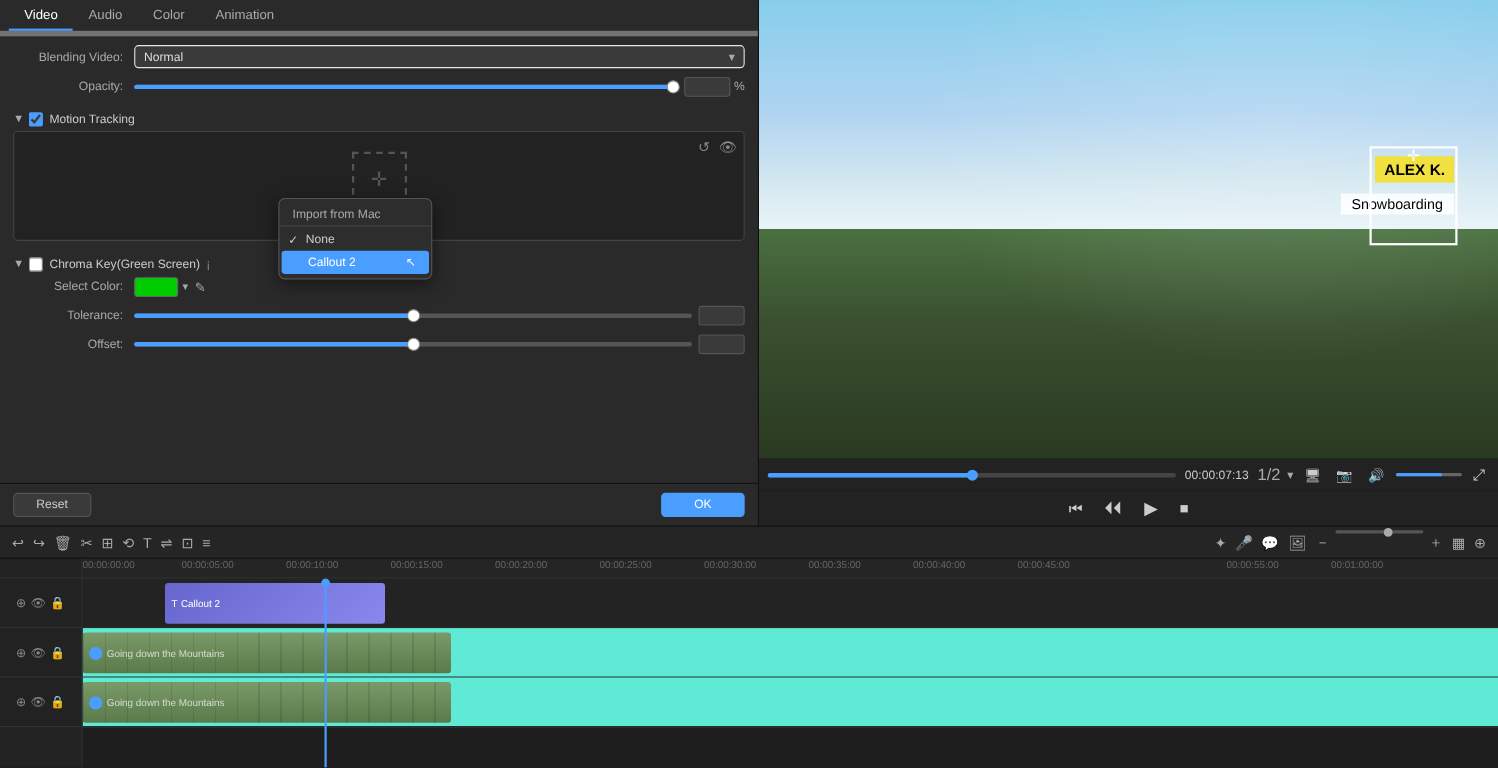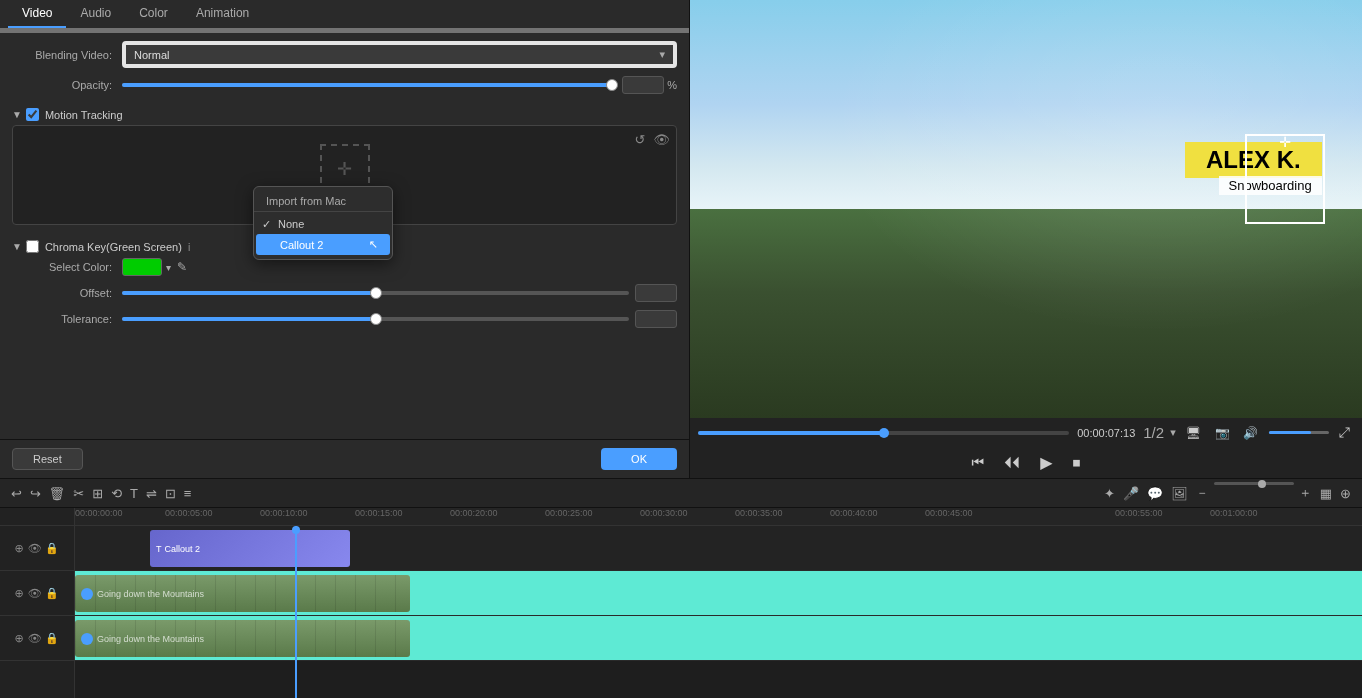--- a/index.html
+++ b/index.html
@@ -67,21 +67,21 @@
       color: #aaa;
       padding-right: 10px;
       font-size: 11px;
       flex-shrink: 0;
     }
 
     
     .select-dropdown {
       flex: 1;
       background: #3a3a3a;
-      border: 4px solid #e5e5e5;
+      border: 1px solid #e5e5e5;
       border-radius: 4px;
       padding: 3px 8px;
       color: #ddd;
       font-size: 11px;
       display: flex;
       align-items: center;
       justify-content: space-between;
       cursor: pointer;
     }
     .select-dropdown .arrow { color: #aaa; }
@@ -301,22 +301,22 @@
     }
 
     
     .name-overlay {
       position: absolute;
       top: 34%;
       right: 6%;
       background: #f0e040;
       color: #000;
       font-weight: bold;
-      font-size: 24px;
-      padding: 4px 21px;
+      font-size: 14px;
+      padding: 4px 8px;
     }
     .sport-overlay {
       position: absolute;
       top: calc(34% + 34px);
       right: 6%;
       background: rgba(255,255,255,0.85);
       color: #000;
       font-size: 13px;
       padding: 2px 10px;
     }
@@ -632,30 +632,30 @@
       </div>
 
       <div class="row">
         <span class="row-label">Select Color:</span>
         <div class="color-swatch" style="background:#00cc00;"></div>
         <span class="color-dropdown-arrow">▾</span>
         <span class="eyedropper-icon">✎</span>
       </div>
 
       <div class="row">
-        <span class="row-label">Offset:</span>
+        <span class="row-label">Tolerance:</span>
         <div class="slider-track">
           <div class="slider-fill" style="width:50%;"></div>
           <div class="slider-thumb" style="left:50%;"></div>
         </div>
         <input class="value-input" type="text" style="">
       </div>
 
       <div class="row">
-        <span class="row-label">Tolerance:</span>
+        <span class="row-label">Offset:</span>
         <div class="slider-track">
           <div class="slider-fill" style="width:50%;"></div>
           <div class="slider-thumb" style="left:50%;"></div>
         </div>
         <input class="value-input" type="text" style="">
       </div>
     </div>
 
     <div class="panel-buttons">
       <button class="btn-reset">Reset</button>

